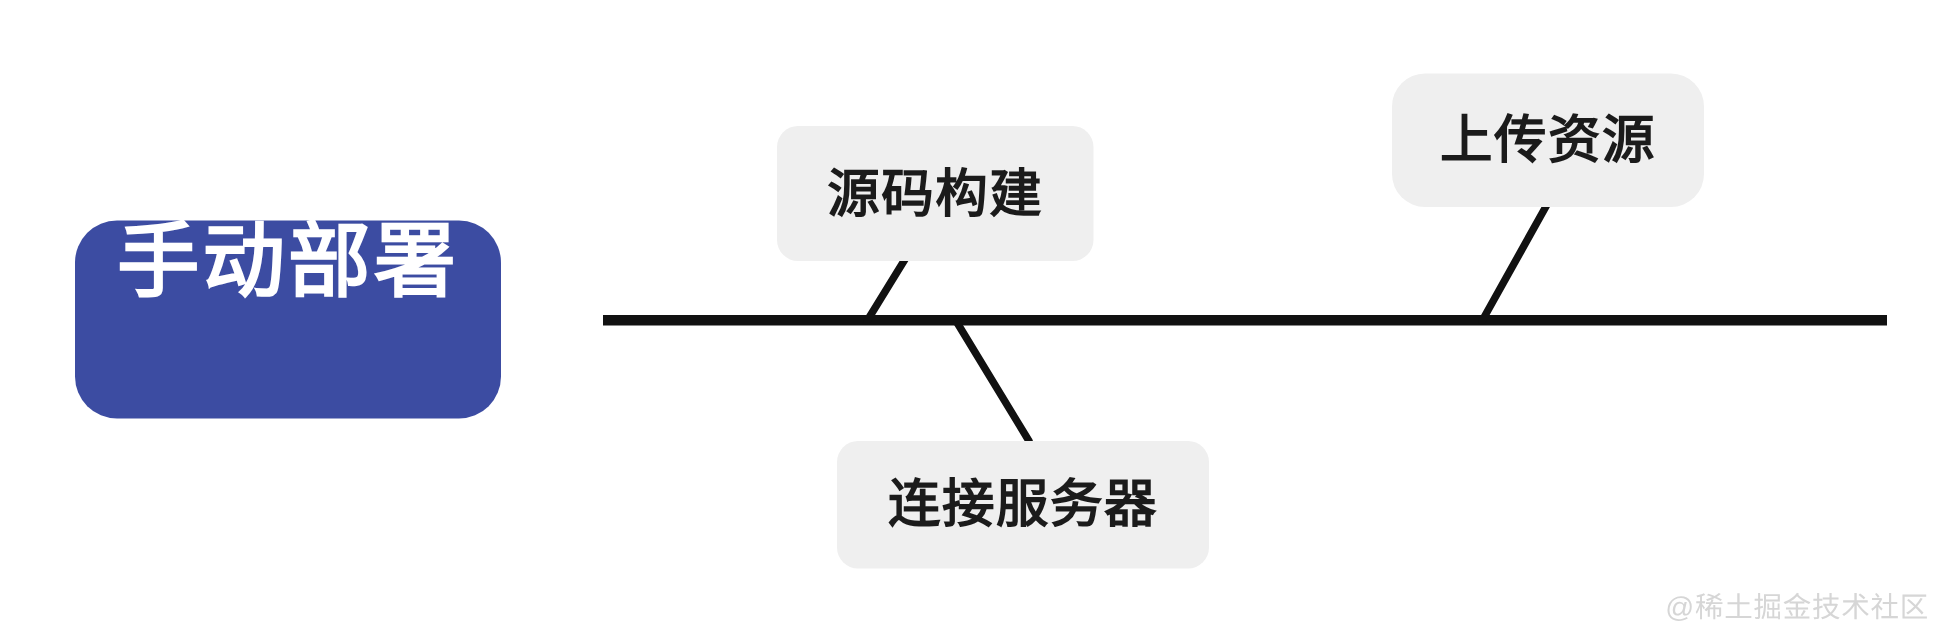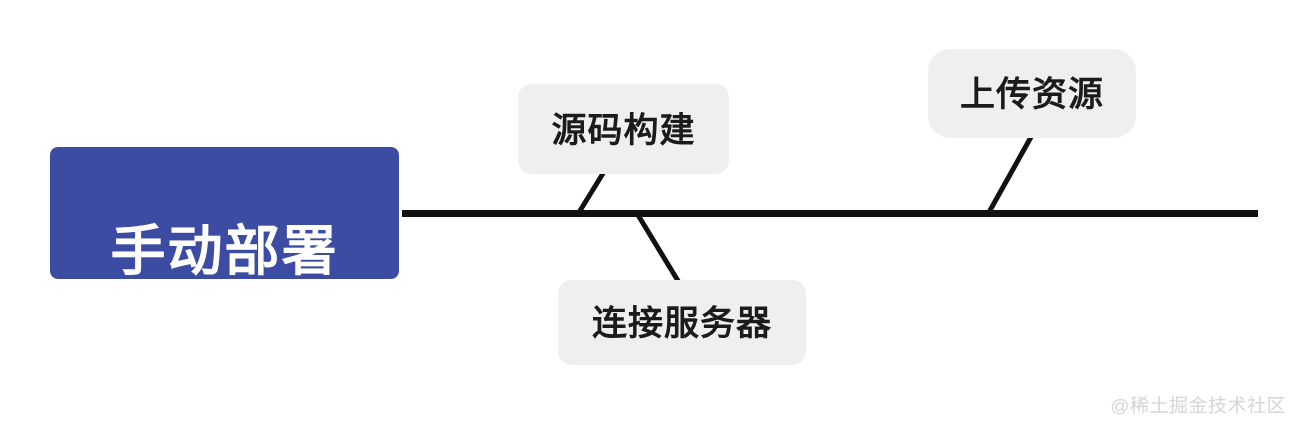--- a/index.html
+++ b/index.html
@@ -26,26 +26,26 @@
     width: 1304px;
     height: 429px;
     z-index: 1;
     pointer-events: none;
   }
   
   .root-node {
     position: absolute;
     left: 50px;
     top: 147px;
-    width: 349px;
+    width: 284px;
     height: 132px;
     background: #3c4ca2;
-    border-radius: 8px;
+    border-radius: 28px;
     display: flex;
-    align-items: flex-end;
+    align-items: flex-start;
     justify-content: center;
     z-index: 3;
     box-sizing: border-box;
   }
   .root-label {
     color: #ffffff;
     font-size: 55px;
     font-weight: 700;
     letter-spacing: 2px;
     line-height: 1;
@@ -65,21 +65,21 @@
   .branch-label {
     color: #1b1b1b;
     font-size: 35px;
     font-weight: 700;
     letter-spacing: 1px;
     line-height: 1;
     white-space: nowrap;
   }
   #branch-node-0 { left: 518px; top: 64px;  width: 211px; height: 90px; margin-top: 20px; }
   #branch-node-1 { left: 928px; top: 49px;  width: 208px; height: 89px; border-radius: 22px; }
-  #branch-node-2 { left: 558px; top: 280px; width: 248px; height: 85px; }
+  #branch-node-2 { left: 558px; top: 294px; width: 248px; height: 85px; }
 
   
   .watermark {
     position: absolute;
     right: 18px;
     bottom: 12px;
     color: #d6d6d6;
     font-size: 19px;
     font-weight: 400;
     letter-spacing: 0.5px;

